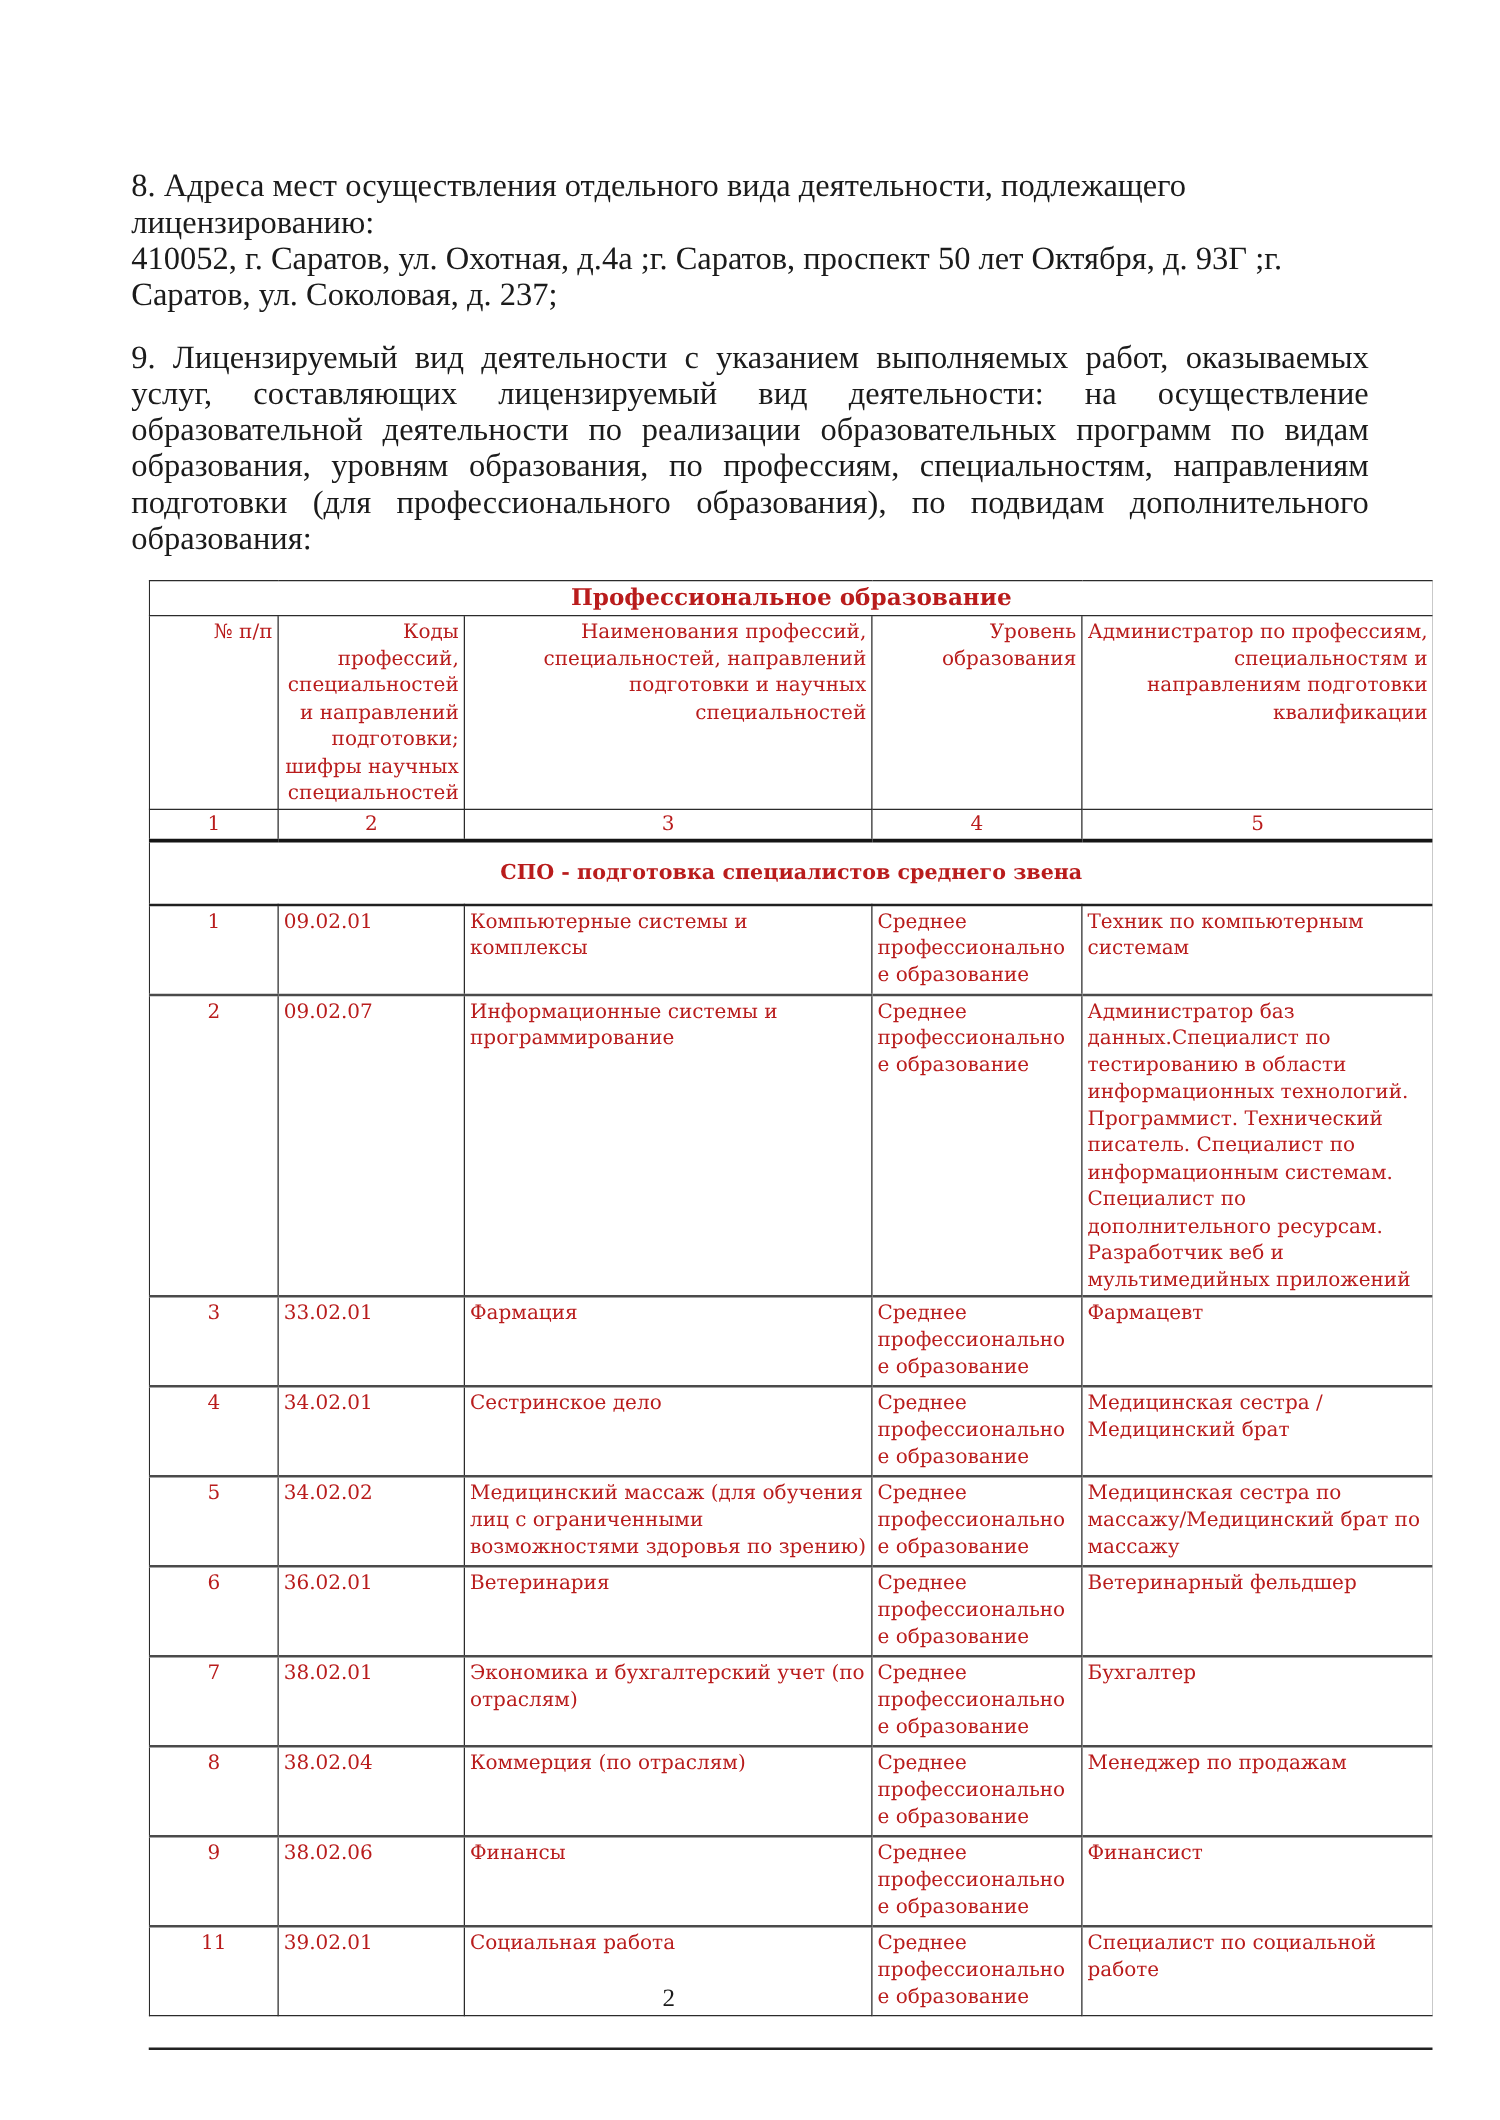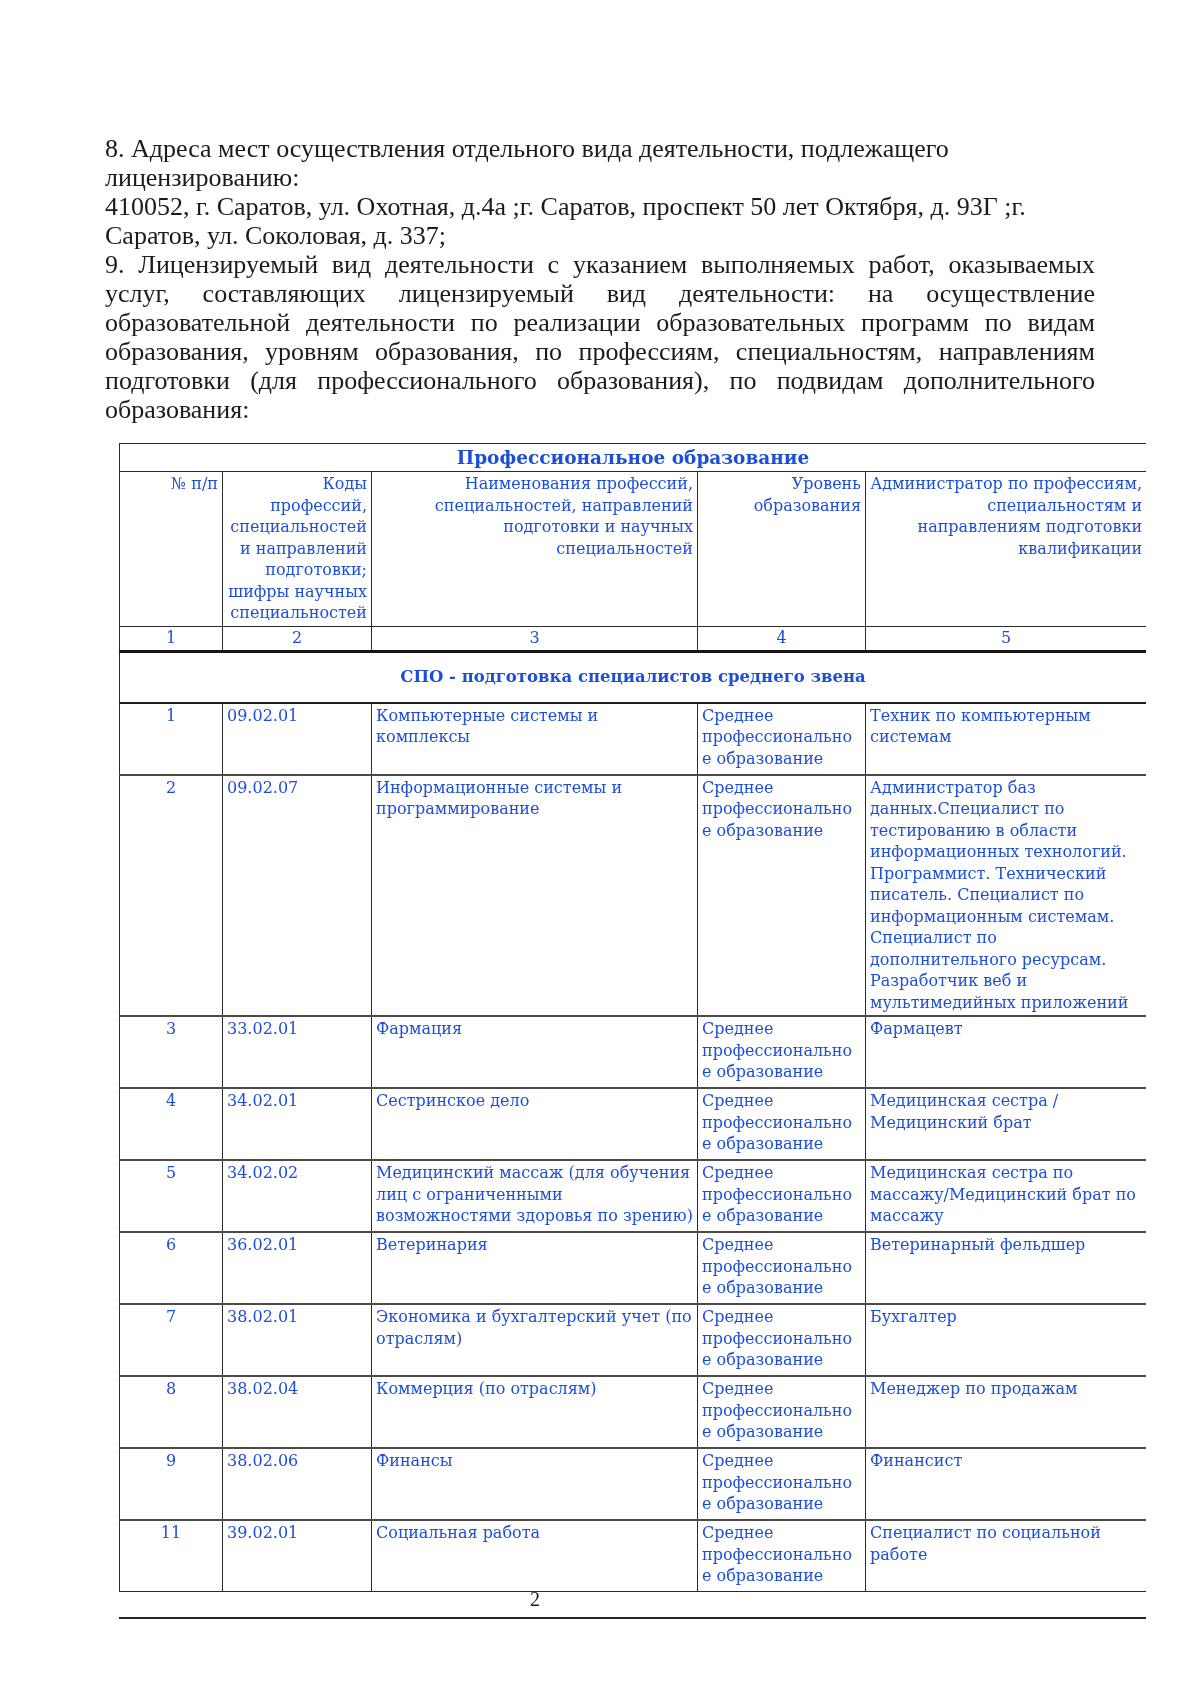--- a/index.html
+++ b/index.html
@@ -7,37 +7,37 @@
     width:1200px; height:1696px;
     box-sizing:border-box;
     padding:134px 105px 0 105px;
     position:relative;
     background:#ffffff;
     font-family:"Liberation Serif", serif;
     color:#1b1b1b;
   }
   .para { margin:0; font-size:26px; line-height:29px; }
   .para .block { display:block; }
-  .para-9 { text-align:justify; }
+  .para-9 { margin-top:21px; text-align:justify; }
 
   .table-wrap {
     margin:19px 0 0 14px;
     width:1027px;
     height:1174px;
     overflow:hidden;
     border-bottom:2.5px solid #222222;
   }
   table.lic {
     width:1027px;
     table-layout:fixed;
     border-collapse:collapse;
     font-family:"DejaVu Serif", serif;
     font-size:16px;
     line-height:21.5px;
-    color:#1d4ed8;
+    color:#b91c1c;
   }
   table.lic td {
     border:1.5px solid #2b2b2b;
     padding:1px 4px 2px 4px;
     vertical-align:top;
     overflow:hidden;
     word-wrap:break-word;
   }
   tr.title-row td {
     text-align:center; font-weight:bold; font-size:18.5px;
@@ -60,21 +60,21 @@
     text-align:center; font-size:20px;
   }
 </style>
 </head>
 <body>
 
 <div class="page">
 
   <p class="para">
     <span class="block">8. Адреса мест осуществления отдельного вида деятельности, подлежащего лицензированию:</span>
-    <span class="block">410052, г. Саратов, ул. Охотная, д.4а ;г. Саратов, проспект 50 лет Октября, д. 93Г ;г. Саратов, ул. Соколовая, д. 337;</span>
+    <span class="block">410052, г. Саратов, ул. Охотная, д.4а ;г. Саратов, проспект 50 лет Октября, д. 93Г ;г. Саратов, ул. Соколовая, д. 237;</span>
   </p>
 
   <p class="para para-9">9. Лицензируемый вид деятельности с указанием выполняемых работ, оказываемых услуг, составляющих лицензируемый вид деятельности: на осуществление образовательной деятельности по реализации образовательных программ по видам образования, уровням образования, по профессиям, специальностям, направлениям подготовки (для профессионального образования), по подвидам дополнительного образования:</p>
 
   <div class="table-wrap">
     <table class="lic">
       <colgroup>
         <col style="width:103px">
           <col style="width:149px">
           <col style="width:326px">

